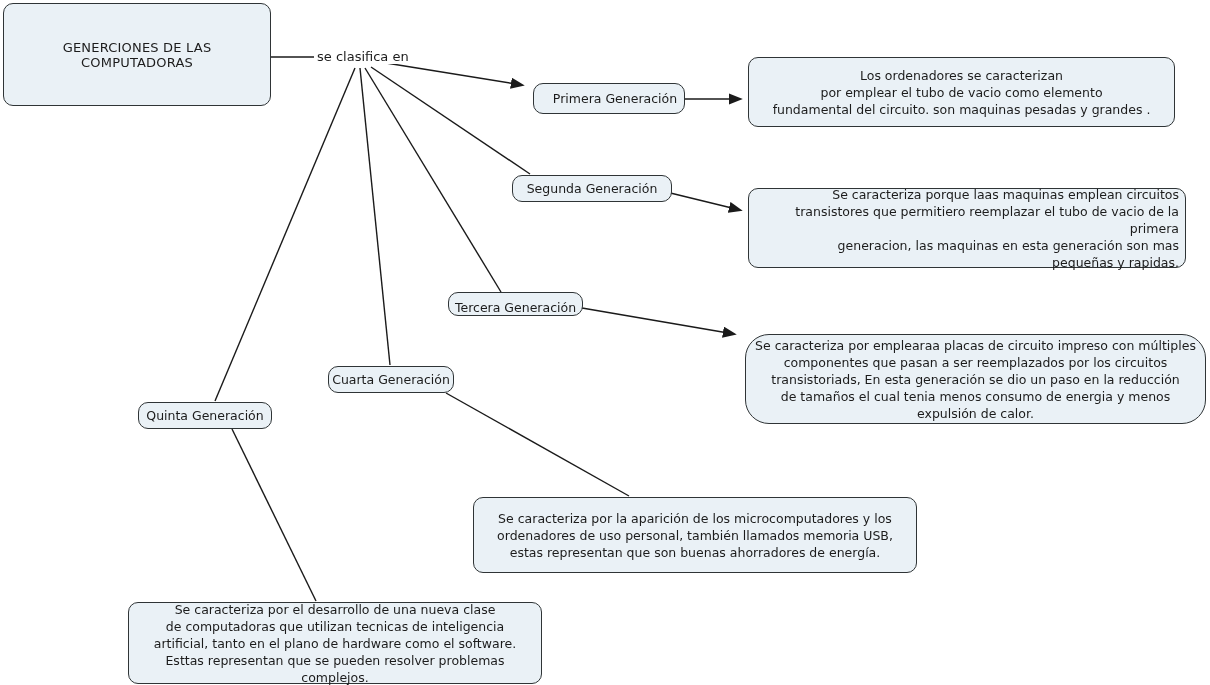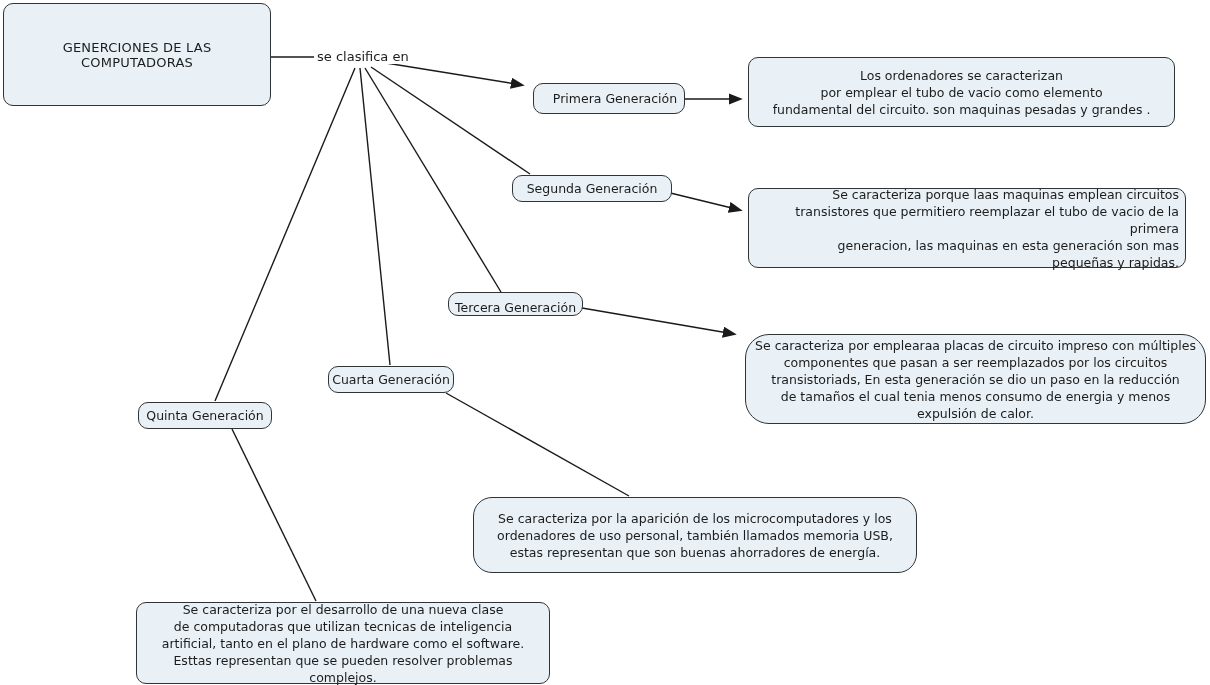--- a/index.html
+++ b/index.html
@@ -93,23 +93,23 @@
 generacion, las maquinas en esta generación son mas
 pequeñas y rapidas.</span>
 </div>
 <div class="node node-desc" style="left:745px;top:334px;width:461px;height:90px;border-radius:24px;">
   <span>Se caracteriza por emplearaa placas de circuito impreso con múltiples
 componentes que pasan a ser reemplazados por los circuitos
 transistoriads, En esta generación se dio un paso en la reducción
 de tamaños el cual tenia menos consumo de energia y menos
 expulsión de calor.</span>
 </div>
-<div class="node node-desc" style="left:473px;top:497px;width:444px;height:76px;border-radius:19px;">
+<div class="node node-desc" style="left:473px;top:497px;width:444px;height:76px;">
   <span>Se caracteriza por la aparición de los microcomputadores y los
 ordenadores de uso personal, también llamados memoria USB,
 estas representan que son buenas ahorradores de energía.</span>
 </div>
-<div class="node node-desc" style="left:128px;top:602px;width:414px;height:82px;margin-left:8px;">
+<div class="node node-desc" style="left:128px;top:602px;width:414px;height:82px;">
   <span>Se caracteriza por el desarrollo de una nueva clase
 de computadoras que utilizan tecnicas de inteligencia
 artificial, tanto en el plano de hardware como el software.
 Esttas representan que se pueden resolver problemas complejos.</span>
 </div>
 
 </body></html>

